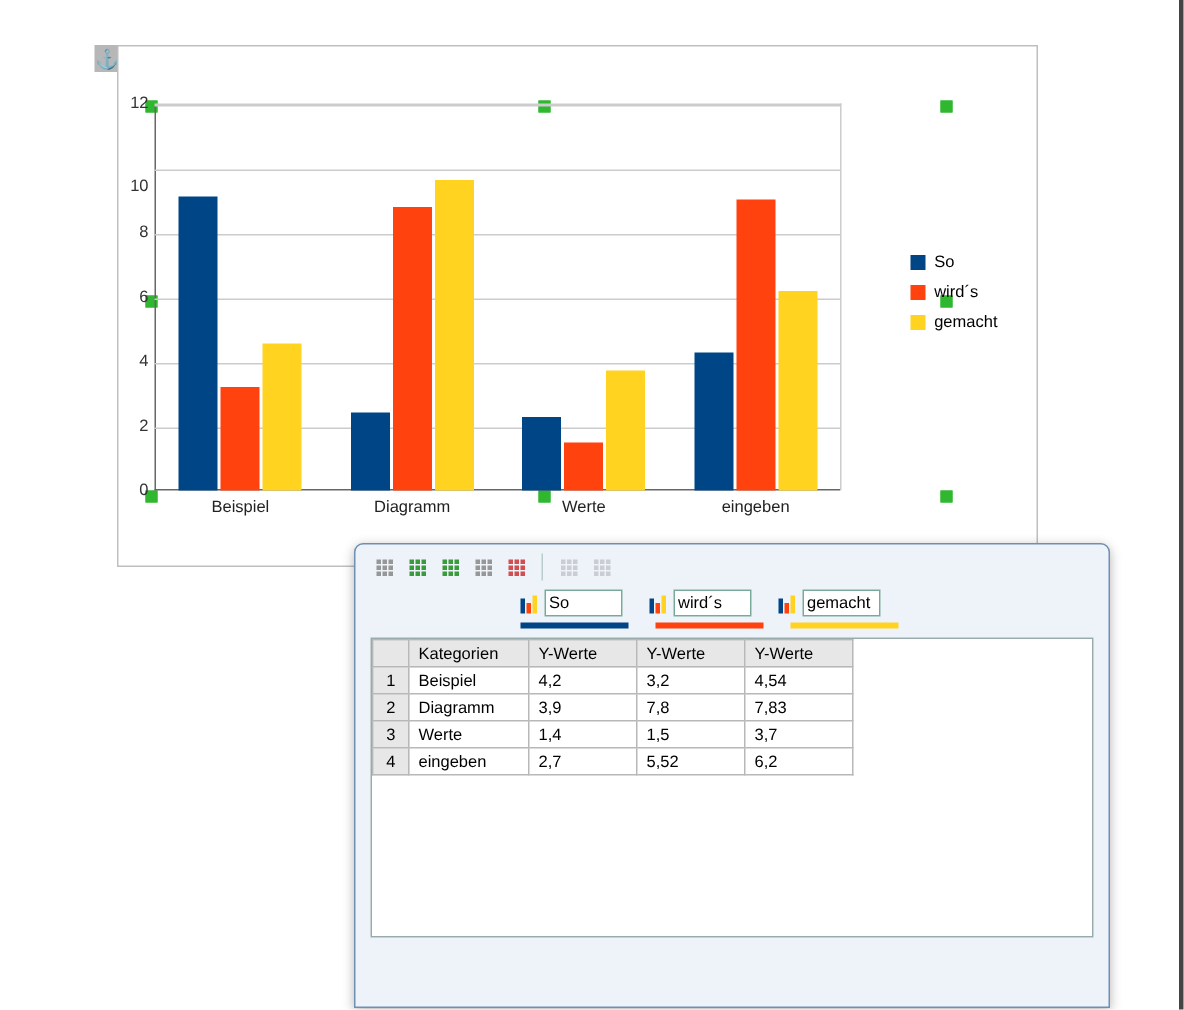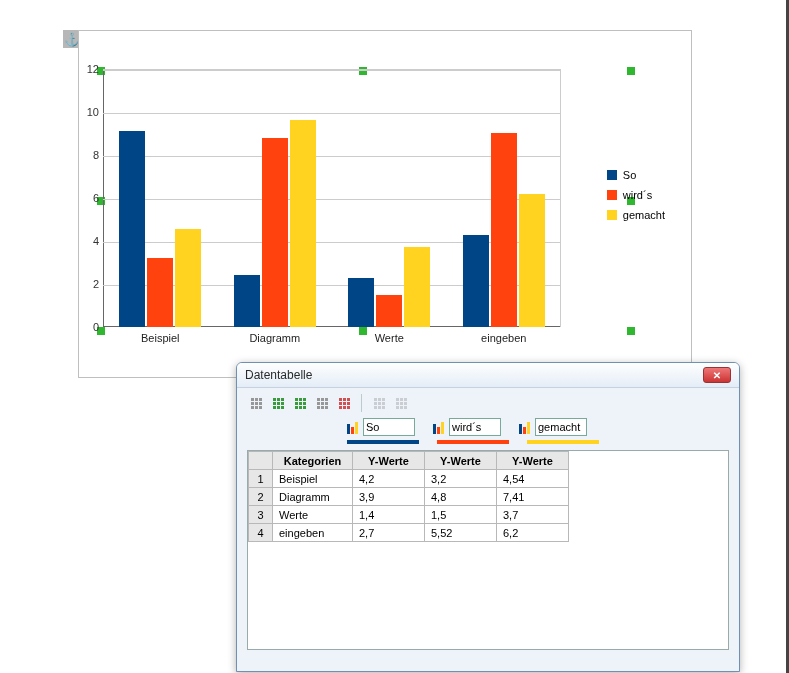--- a/index.html
+++ b/index.html
@@ -162,21 +162,21 @@
     border:1px solid #9aa;
     height: 200px;
     overflow:hidden;
   }
   .data-grid{
     border-collapse:collapse;width:100%;font-size:11px;
   }
   .data-grid th,.data-grid td{
     border:1px solid #b8b8b8;padding:2px 6px;text-align:left;height:18px;
   }
-  .data-grid th{background:#e7e7e7;font-weight:bold;text-align:center;}
+  .data-grid th{background:#e7e7e7;font-weight:normal;text-align:left;}
   .data-grid td.rownum{background:#e7e7e7;text-align:center;width:24px;}
   .data-grid td.kat{width:80px;}
   .data-grid td.val{width:72px;}
 </style>
 </head>
 <body>
 
 <div class="anchor">⚓</div>
 
 <div class="chart-box">
@@ -197,21 +197,21 @@
   <div class="y-axis-tick" style="top: 251px;">0</div>
       <div class="grid-line" style="top: 215px;"></div>
       <div class="y-axis-tick" style="top: 208px;">2</div>
       <div class="grid-line" style="top: 172px;"></div>
       <div class="y-axis-tick" style="top: 165px;">4</div>
       <div class="grid-line" style="top: 129px;"></div>
       <div class="y-axis-tick" style="top: 122px;">6</div>
       <div class="grid-line" style="top: 86px;"></div>
       <div class="y-axis-tick" style="top: 79px;">8</div>
       <div class="grid-line" style="top: 43px;"></div>
-      <div class="y-axis-tick" style="top: 36px;">10</div>
+      <div class="y-axis-tick" style="top: 48px;">10</div>
       <div class="grid-line" style="top: 0px;"></div>
       <div class="y-axis-tick" style="top: -7px;">12</div>
       <div class="bar c0" style="left: 16.25px; height: 195.65px;"></div>
       <div class="bar c1" style="left: 44.25px; height: 68.8px;"></div>
       <div class="bar c2" style="left: 72.25px; height: 97.61px;"></div>
       <div class="cat-label" style="left: 12.25px;">Beispiel</div>
       <div class="bar c0" style="left: 130.75px; height: 51.6px;"></div>
       <div class="bar c1" style="left: 158.75px; height: 189.2px;"></div>
       <div class="bar c2" style="left: 186.75px; height: 207.475px;"></div>
       <div class="cat-label" style="left: 126.75px;">Diagramm</div>
@@ -235,26 +235,20 @@
       <span>wird´s</span>
     </div>
     <div class="legend-item">
       <span class="legend-sw" style="background:#ffd320"></span>
       <span>gemacht</span>
     </div>
   </div>
 </div>
 
 <div class="dlg">
-  <div class="dlg-title">
-    <span>Datentabelle</span>
-    <div class="dlg-close">
-      <span>✕</span>
-    </div>
-  </div>
 
   <div class="dlg-toolbar">
     <div class="tb-btn">
         <div class="sm-grid">
           <span></span>
           <span></span>
           <span></span>
           <span></span>
           <span></span>
           <span></span>
@@ -394,22 +388,22 @@
           <td class="kat">Beispiel</td>
           <td class="val">4,2</td>
           <td class="val">3,2</td>
           <td class="val">4,54</td>
           <td style="border:none"></td>
         </tr>
         <tr>
           <td class="rownum">2</td>
           <td class="kat">Diagramm</td>
           <td class="val">3,9</td>
-          <td class="val">4,8</td>
-          <td class="val">7,41</td>
+          <td class="val">7,8</td>
+          <td class="val">7,83</td>
           <td style="border:none"></td>
         </tr>
         <tr>
           <td class="rownum">3</td>
           <td class="kat">Werte</td>
           <td class="val">1,4</td>
           <td class="val">1,5</td>
           <td class="val">3,7</td>
           <td style="border:none"></td>
         </tr>

